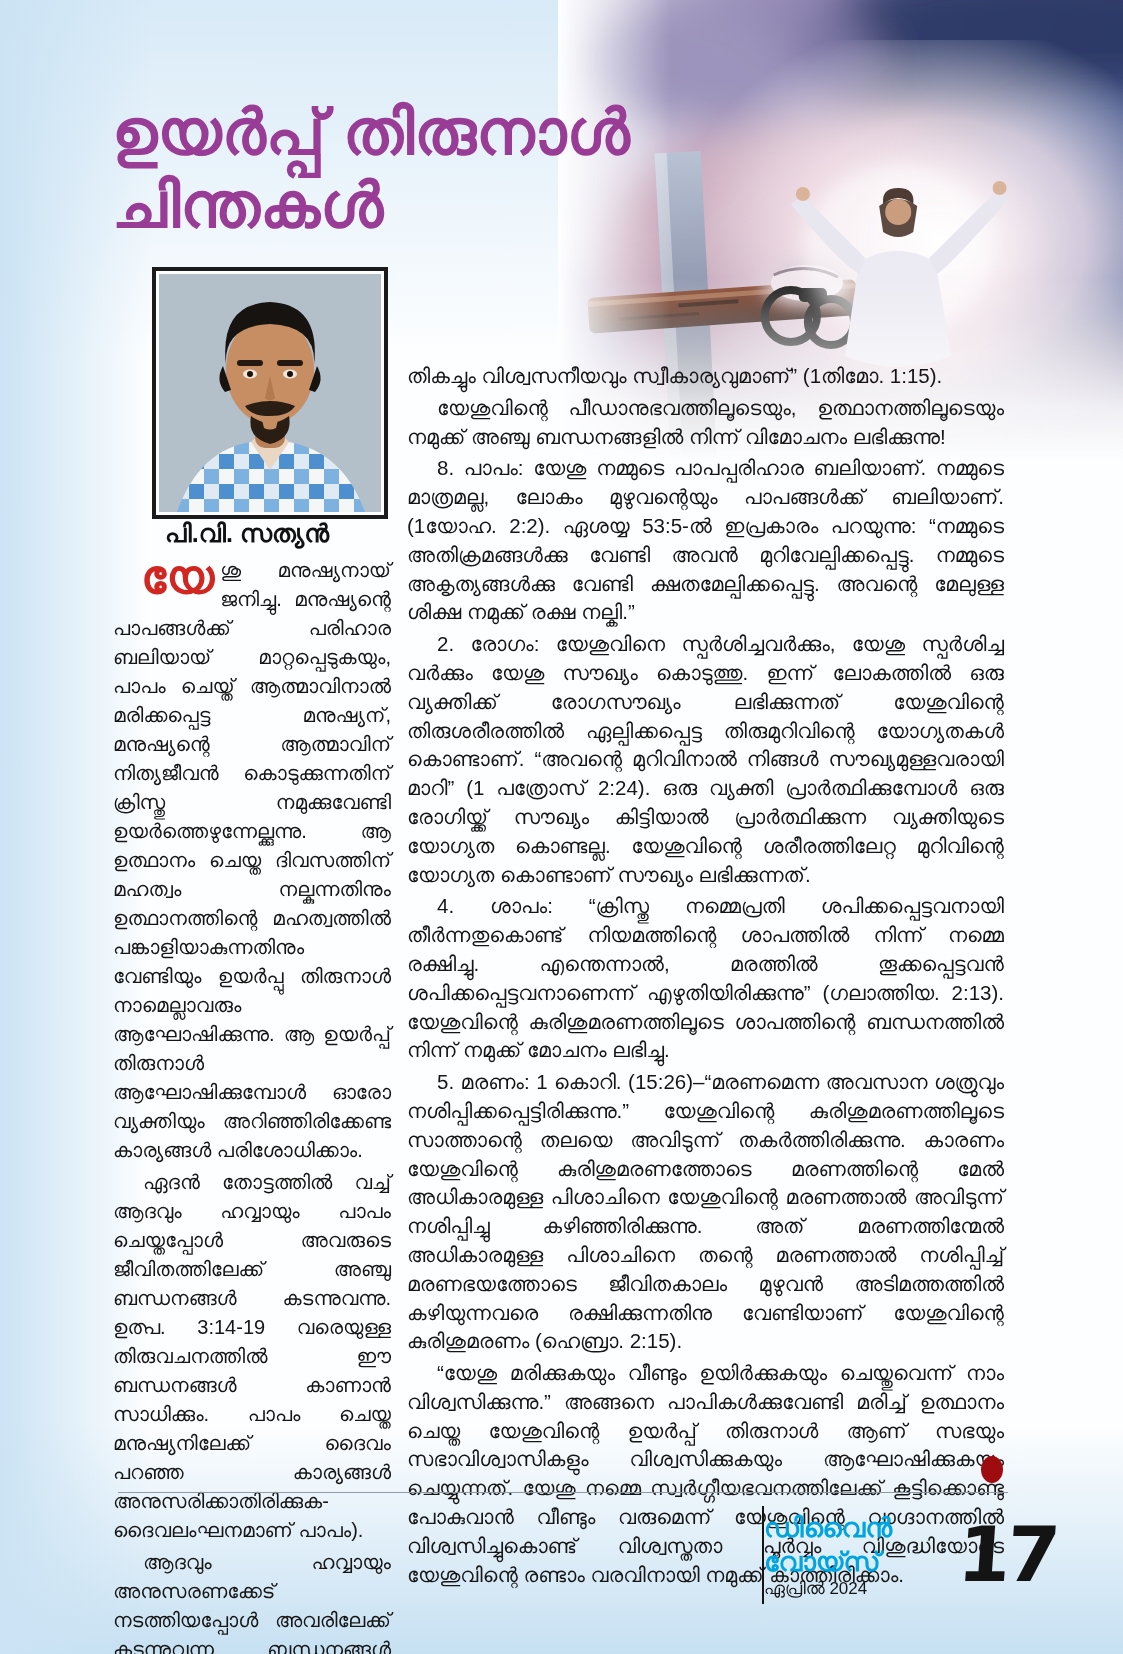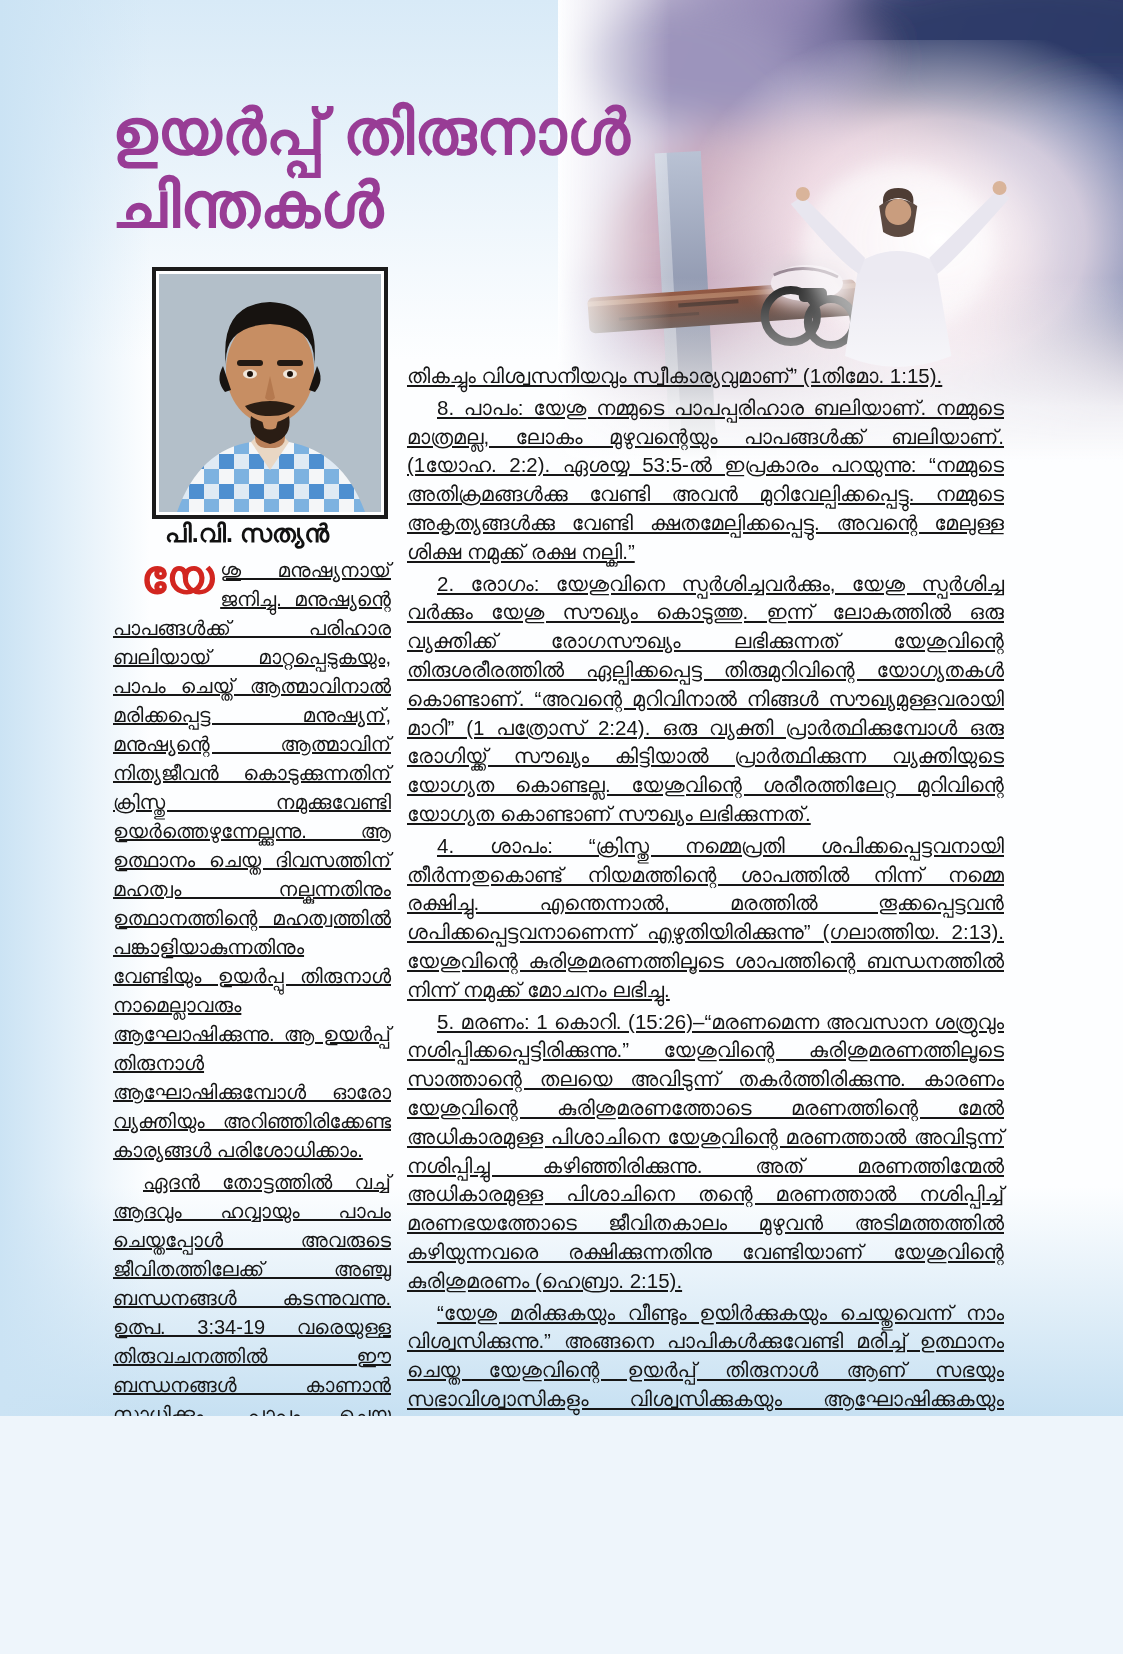--- a/index.html
+++ b/index.html
@@ -2,21 +2,21 @@
 <html><head>
 <meta charset="utf-8">
 <style>
   html,body{margin:0;padding:0;}
   body{
     font-family:"Liberation Sans","DejaVu Sans",sans-serif;
     background:#eef5fb;
   }
   .page{
     position:relative;
-    width:1123px;height:1416px;
+    width:1123px;height:1654px;
     margin:0 auto;
     overflow:hidden;
     background:
       linear-gradient(90deg,#cbe3f4 0px,rgba(255,255,255,0) 150px),
       linear-gradient(0deg,#c6e0f2 0px,rgba(255,255,255,0) 230px),
       linear-gradient(180deg,#d8eaf7 0px,rgba(255,255,255,0) 360px),
       #fdfeff;
   }
   
   .hero{
@@ -45,21 +45,21 @@
   }
   .photo-frame svg{display:block;width:100%;height:100%;}
   .author-name{
     position:absolute;left:107px;top:519px;width:280px;z-index:3;
     text-align:center;font-size:25px;font-weight:bold;color:#111;
   }
   
   .col{position:absolute;z-index:2;color:#161616;text-align:justify;}
   .col1{left:113px;top:556px;width:282px;font-size:20px;line-height:29px;}
   .col2{left:407px;top:362px;width:601px;font-size:20.5px;line-height:28.8px;}
-  .col p{margin:0 4px 3px 0;text-decoration:underline;}
+  .col p{margin:0 4px 3px 0;}
   .col p.indent{text-indent:30px;}
   .dropcap{
     float:left;color:#d22620;font-weight:bold;
     font-size:47px;line-height:38px;
     margin:2px 6px 0 28px;
   }
   
   .end-dot{
     position:absolute;left:981px;top:1456px;width:22px;height:27px;
     border-radius:50%;background:#9e0c10;z-index:3;
@@ -206,26 +206,27 @@
       <path d="M103,146 q8,4 16,0 l-2,8 q-6,3 -12,0 Z" fill="#c78e63"></path>
     </svg>
   </div>
 
   <div class="author-name">പി.വി. സത്യൻ</div>
 
   <div class="col col1">
     <p>
       <span class="dropcap">യേ</span><span>ശു മനുഷ്യനായ് ജനിച്ചു. മനുഷ്യന്റെ പാപങ്ങൾക്ക് പരിഹാര ബലിയായ് മാറ്റപ്പെടുകയും, പാപം ചെയ്ത് ആത്മാവിനാൽ മരിക്കപ്പെട്ട മനുഷ്യന്, മനുഷ്യന്റെ ആത്മാവിന് നിത്യജീവൻ കൊടുക്കുന്നതിന് ക്രിസ്തു നമുക്കുവേണ്ടി ഉയർത്തെഴുന്നേല്ക്കുന്നു. ആ ഉത്ഥാനം ചെയ്ത ദിവസത്തിന് മഹത്വം നല്കുന്നതിനും ഉത്ഥാനത്തിന്റെ മഹത്വത്തിൽ പങ്കാളിയാകുന്നതിനും വേണ്ടിയും ഉയർപ്പു തിരുനാൾ നാമെല്ലാവരും ആഘോഷിക്കുന്നു. ആ ഉയർപ്പ് തിരുനാൾ ആഘോഷിക്കുമ്പോൾ ഓരോ വ്യക്തിയും അറിഞ്ഞിരിക്കേണ്ട കാര്യങ്ങൾ പരിശോധിക്കാം.</span>
     </p>
-    <p class="indent">ഏദൻ തോട്ടത്തിൽ വച്ച് ആദവും ഹവ്വായും പാപം ചെയ്തപ്പോൾ അവരുടെ ജീവിതത്തിലേക്ക് അഞ്ചു ബന്ധനങ്ങൾ കടന്നുവന്നു. ഉത്പ. 3:34-19 വരെയുള്ള തിരുവചനത്തിൽ ഈ ബന്ധനങ്ങൾ കാണാൻ സാധിക്കും. പാപം ചെയ്ത മനുഷ്യനിലേക്ക് ദൈവം പറഞ്ഞ കാര്യങ്ങൾ അനുസരിക്കാതിരിക്കുക- ദൈവലംഘനമാണ് പാപം).</p>
+    <p class="indent">ഏദൻ തോട്ടത്തിൽ വച്ച് ആദവും ഹവ്വായും പാപം ചെയ്തപ്പോൾ അവരുടെ ജീവിതത്തിലേക്ക് അഞ്ചു ബന്ധനങ്ങൾ കടന്നുവന്നു. ഉത്പ. 3:14-19 വരെയുള്ള തിരുവചനത്തിൽ ഈ ബന്ധനങ്ങൾ കാണാൻ സാധിക്കും. പാപം ചെയ്ത മനുഷ്യനിലേക്ക് ദൈവം പറഞ്ഞ കാര്യങ്ങൾ അനുസരിക്കാതിരിക്കുക- ദൈവലംഘനമാണ് പാപം).</p>
     <p class="indent">ആദവും ഹവ്വായും അനുസരണക്കേട് നടത്തിയപ്പോൾ അവരിലേക്ക് കടന്നുവന്ന ബന്ധനങ്ങൾ പാപം, രോഗം, വേദന, ശാപം, മരണം എന്നിവയാണ്. ആദത്തിലൂടെയും ഹവ്വായിലൂടെയും കടന്നുവന്ന അഞ്ചു ബന്ധനങ്ങൾക്ക് മോചനം നല്കുന്നതിനു വേണ്ടി യേശുക്രിസ്തു മനുഷ്യനായി ഭൂമിയിൽ അവതരിച്ചു. “യേശുക്രിസ്തു ഭൂമിയിലേക്ക് വന്നത് പാപികളെ രക്ഷിക്കാനാണ് എന്ന പ്രസ്താവം</p>
   </div>
 
   <div class="col col2">
     <p>തികച്ചും വിശ്വസനീയവും സ്വീകാര്യവുമാണ്” (1തിമോ. 1:15).</p>
+    <p class="indent">യേശുവിന്റെ പീഡാനുഭവത്തിലൂടെയും, ഉത്ഥാനത്തിലൂടെയും നമുക്ക് അഞ്ചു ബന്ധനങ്ങളിൽ നിന്ന് വിമോചനം ലഭിക്കുന്നു!</p>
     <p class="indent">8. പാപം: യേശു നമ്മുടെ പാപപ്പരിഹാര ബലിയാണ്. നമ്മുടെ മാത്രമല്ല, ലോകം മുഴുവന്റെയും പാപങ്ങൾക്ക് ബലിയാണ്. (1യോഹ. 2:2). ഏശയ്യ 53:5-ൽ ഇപ്രകാരം പറയുന്നു: “നമ്മുടെ അതിക്രമങ്ങൾക്കു വേണ്ടി അവൻ മുറിവേല്പിക്കപ്പെട്ടു. നമ്മുടെ അകൃത്യങ്ങൾക്കു വേണ്ടി ക്ഷതമേല്പിക്കപ്പെട്ടു. അവന്റെ മേലുള്ള ശിക്ഷ നമുക്ക് രക്ഷ നല്കി.”</p>
     <p class="indent">2. രോഗം: യേശുവിനെ സ്പർശിച്ചവർക്കും, യേശു സ്പർശിച്ച വർക്കും യേശു സൗഖ്യം കൊടുത്തു. ഇന്ന് ലോകത്തിൽ ഒരു വ്യക്തിക്ക് രോഗസൗഖ്യം ലഭിക്കുന്നത് യേശുവിന്റെ തിരുശരീരത്തിൽ ഏല്പിക്കപ്പെട്ട തിരുമുറിവിന്റെ യോഗ്യതകൾ കൊണ്ടാണ്. “അവന്റെ മുറിവിനാൽ നിങ്ങൾ സൗഖ്യമുള്ളവരായി മാറി” (1 പത്രോസ് 2:24). ഒരു വ്യക്തി പ്രാർത്ഥിക്കുമ്പോൾ ഒരു രോഗിയ്ക്ക് സൗഖ്യം കിട്ടിയാൽ പ്രാർത്ഥിക്കുന്ന വ്യക്തിയുടെ യോഗ്യത കൊണ്ടല്ല. യേശുവിന്റെ ശരീരത്തിലേറ്റ മുറിവിന്റെ യോഗ്യത കൊണ്ടാണ് സൗഖ്യം ലഭിക്കുന്നത്.</p>
     <p class="indent">4. ശാപം: “ക്രിസ്തു നമ്മെപ്രതി ശപിക്കപ്പെട്ടവനായി തീർന്നതുകൊണ്ട് നിയമത്തിന്റെ ശാപത്തിൽ നിന്ന് നമ്മെ രക്ഷിച്ചു. എന്തെന്നാൽ, മരത്തിൽ തൂക്കപ്പെട്ടവൻ ശപിക്കപ്പെട്ടവനാണെന്ന് എഴുതിയിരിക്കുന്നു” (ഗലാത്തിയ. 2:13). യേശുവിന്റെ കുരിശുമരണത്തിലൂടെ ശാപത്തിന്റെ ബന്ധനത്തിൽ നിന്ന് നമുക്ക് മോചനം ലഭിച്ചു.</p>
     <p class="indent">5. മരണം: 1 കൊറി. (15:26)–“മരണമെന്ന അവസാന ശത്രുവും നശിപ്പിക്കപ്പെട്ടിരിക്കുന്നു.” യേശുവിന്റെ കുരിശുമരണത്തിലൂടെ സാത്താന്റെ തലയെ അവിടുന്ന് തകർത്തിരിക്കുന്നു. കാരണം യേശുവിന്റെ കുരിശുമരണത്തോടെ മരണത്തിന്റെ മേൽ അധികാരമുള്ള പിശാചിനെ യേശുവിന്റെ മരണത്താൽ അവിടുന്ന് നശിപ്പിച്ചു കഴിഞ്ഞിരിക്കുന്നു. അത് മരണത്തിന്മേൽ അധികാരമുള്ള പിശാചിനെ തന്റെ മരണത്താൽ നശിപ്പിച്ച് മരണഭയത്തോടെ ജീവിതകാലം മുഴുവൻ അടിമത്തത്തിൽ കഴിയുന്നവരെ രക്ഷിക്കുന്നതിനു വേണ്ടിയാണ് യേശുവിന്റെ കുരിശുമരണം (ഹെബ്രാ. 2:15).</p>
     <p class="indent">“യേശു മരിക്കുകയും വീണ്ടും ഉയിർക്കുകയും ചെയ്തുവെന്ന് നാം വിശ്വസിക്കുന്നു.” അങ്ങനെ പാപികൾക്കുവേണ്ടി മരിച്ച് ഉത്ഥാനം ചെയ്ത യേശുവിന്റെ ഉയർപ്പ് തിരുനാൾ ആണ് സഭയും സഭാവിശ്വാസികളും വിശ്വസിക്കുകയും ആഘോഷിക്കുകയും ചെയ്യുന്നത്. യേശു നമ്മെ സ്വർഗ്ഗീയഭവനത്തിലേക്ക് കൂട്ടിക്കൊണ്ടു പോകുവാൻ വീണ്ടും വരുമെന്ന് യേശുവിന്റെ വാഗ്ദാനത്തിൽ വിശ്വസിച്ചുകൊണ്ട് വിശ്വസ്തതാ പൂർവ്വം വിശുദ്ധിയോടെ യേശുവിന്റെ രണ്ടാം വരവിനായി നമുക്ക് കാത്തിരിക്കാം.</p>
   </div>
 
   <div class="end-dot"></div>
 
   <div class="footer-rule"></div>

